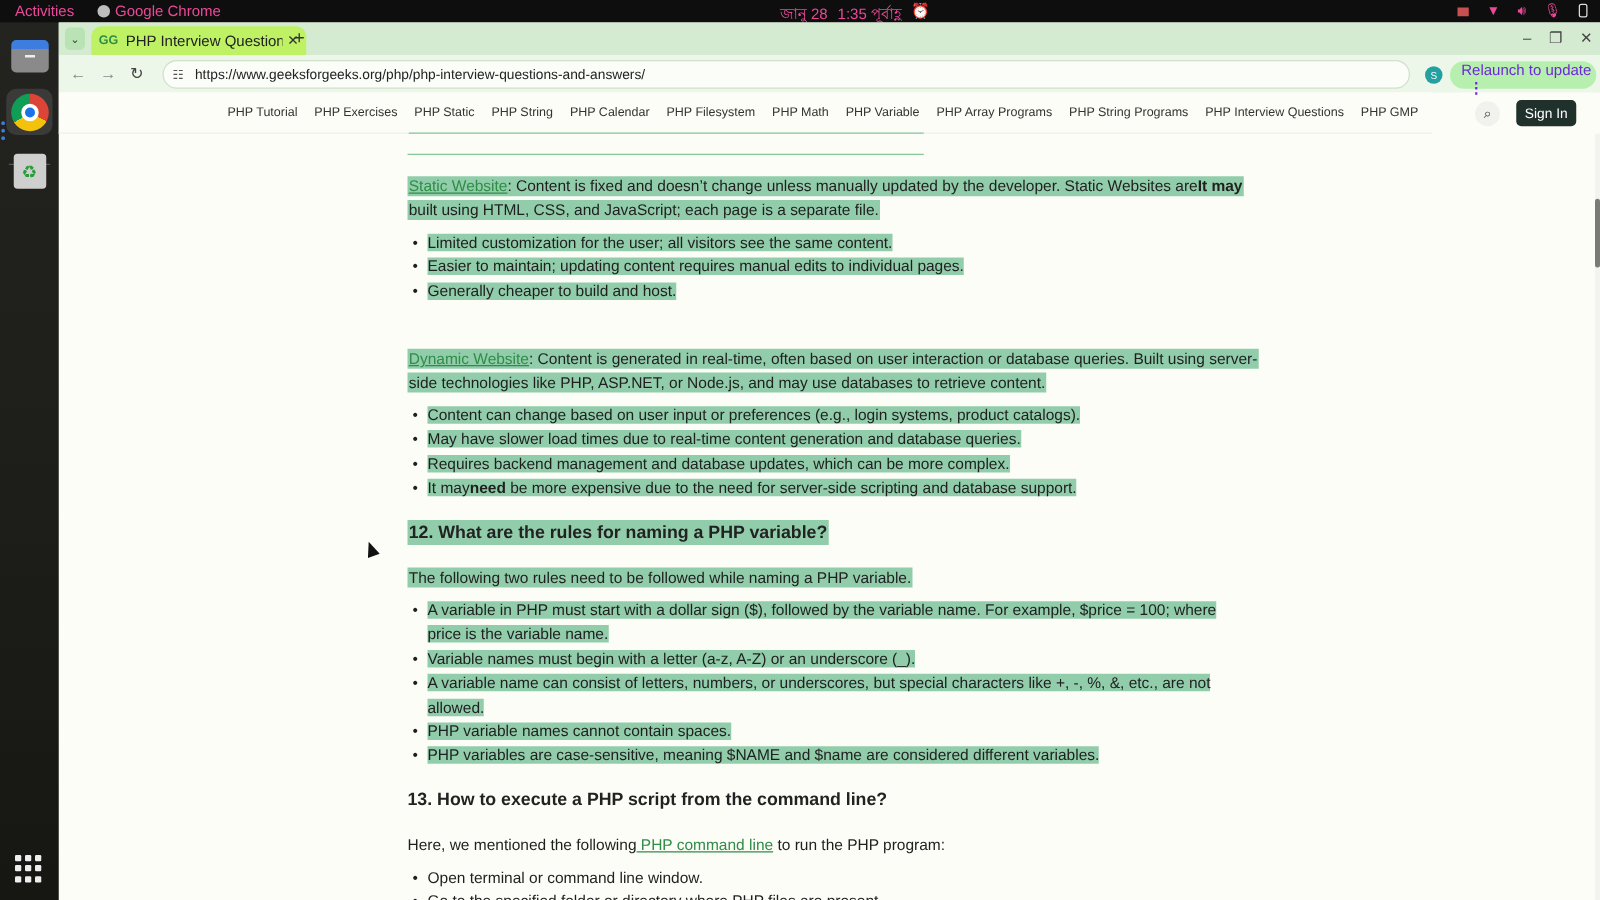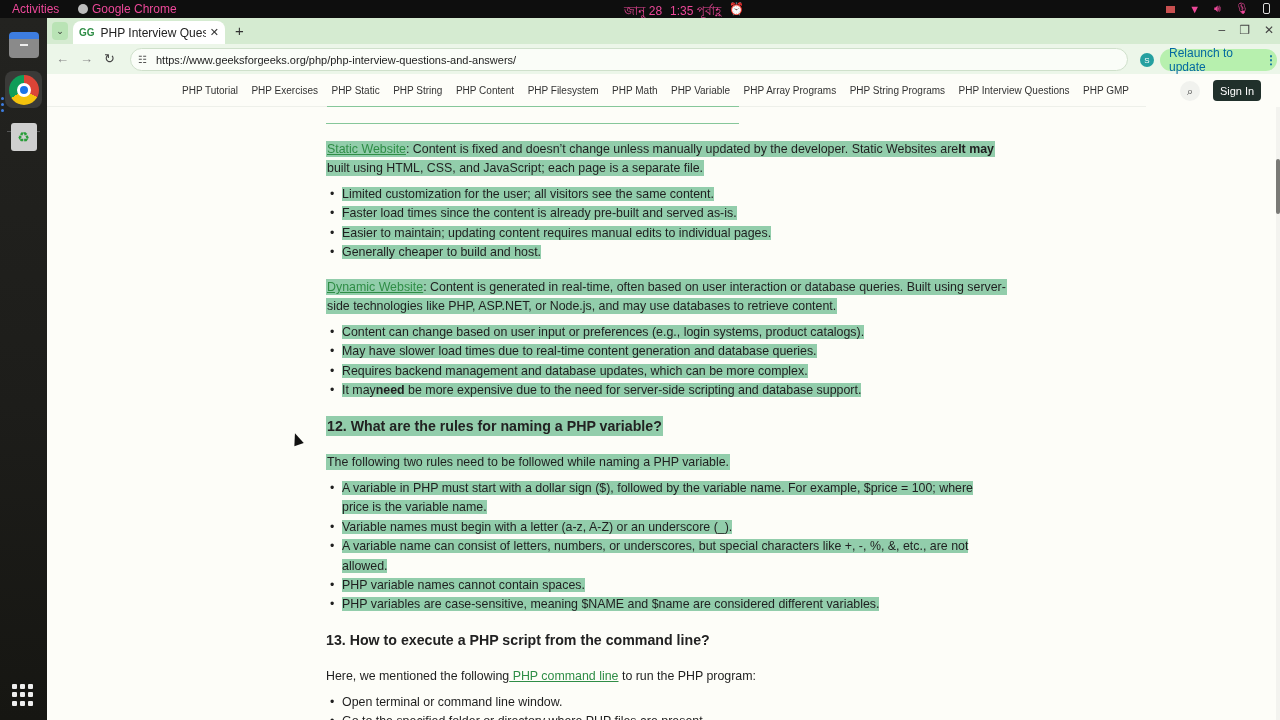--- a/index.html
+++ b/index.html
@@ -27,34 +27,34 @@
   .running-dots i { width: 3px; height: 3px; background: #3d7de0; border-radius: 50%; display: block; }
   .dock-sep { position: absolute; left: 7px; top: 113px; width: 33px; height: 1px; background: #555; }
   .trash { width: 26px; height: 28px; background: #cfcfcf; border-radius: 3px; display: flex; align-items: center; justify-content: center; color: #2a9d3a; font-size: 14px; }
   .apps-grid { position: absolute; left: 12px; top: 666px; width: 22px; height: 22px; display: grid; grid-template-columns: repeat(3, 5px); gap: 3px; }
   .apps-grid i { width: 5px; height: 5px; background: #eee; border-radius: 1px; display: block; }
 
   
   .browser { position: absolute; left: 47px; top: 18px; width: 1233px; height: 702px; background: #fdfdf8; }
   .tabstrip { position: absolute; left: 0; top: 0; width: 1233px; height: 26px; background: #d5ebd1; }
   .tab-list-btn { position: absolute; left: 5px; top: 4px; width: 16px; height: 18px; border-radius: 4px; background: #b9e3b5; font-size: 9px; display: flex; align-items: center; justify-content: center; color: #333; }
-  .tab { position: absolute; left: 26px; top: 3px; width: 152px; height: 23px; background: #ffffff; border-radius: 8px 8px 0 0; display: flex; align-items: center; padding: 0 6px; font-size: 12px; color: #222; }
+  .tab { position: absolute; left: 26px; top: 3px; width: 172px; height: 23px; background: #bef264; border-radius: 8px 8px 0 0; display: flex; align-items: center; padding: 0 6px; font-size: 12px; color: #222; }
   .tab .fav { color: #2f8d46; font-size: 10px; margin-right: 6px; font-weight: bold; }
   .tab .title { flex: 1; overflow: hidden; white-space: nowrap; }
   .tab .close { font-size: 11px; margin-left: 4px; color: #333; }
   .newtab { position: absolute; left: 188px; top: 4px; font-size: 15px; color: #333; }
   .winctl { position: absolute; right: 6px; top: 5px; display: flex; gap: 14px; font-size: 12px; color: #444; }
 
   .toolbar { position: absolute; left: 0; top: 26px; width: 1233px; height: 30px; background: #ecf6e9; }
   .navbtn { position: absolute; top: 7px; font-size: 13px; color: #888; }
   .navbtn.reload { color: #444; }
   .omnibox { position: absolute; left: 83px; top: 4px; width: 998px; height: 23px; background: #fafdf8; border: 1px solid #cfe0cb; border-radius: 12px; display: flex; align-items: center; padding-left: 7px; font-size: 11px; color: #222; }
   .omnibox .tune { font-size: 10px; color: #555; margin-right: 9px; }
   .profile { position: absolute; left: 1093px; top: 9px; width: 14px; height: 14px; border-radius: 50%; background: #25a0a0; color: #fff; font-size: 8px; display: flex; align-items: center; justify-content: center; }
-  .relaunch { position: absolute; left: 1113px; top: 5px; width: 117px; height: 22px; background: #b7f0ae; border-radius: 11px; font-size: 12px; color: #0369a1; display: flex; align-items: center; padding-left: 9px; }
+  .relaunch { position: absolute; left: 1113px; top: 5px; width: 117px; height: 22px; background: #b7f0ae; border-radius: 11px; font-size: 12px; color: #6d28d9; display: flex; padding-left: 9px; flex-direction: column; }
   .relaunch .kebab { margin-left: 6px; font-weight: bold; }
 
   
   .sitenav { position: absolute; left: 0; top: 56px; width: 1099px; height: 33px; background: #fdfdf8; border-bottom: 1px solid #eef0ea; }
   .sitenav .links { position: absolute; left: 135px; top: 11px; display: flex; gap: 0; font-size: 10px; color: #333; }
   .sitenav .links span { margin-right: 13.5px; white-space: nowrap; }
   .sitenav .underline { position: absolute; left: 280px; top: 32px; width: 412px; height: 1px; background: #86c79a; }
   .search-btn { position: absolute; left: 1133px; top: 7px; width: 20px; height: 20px; border-radius: 50%; background: #f1f2ee; font-size: 11px; color: #444; display: flex; align-items: center; justify-content: center; }
   .signin { position: absolute; left: 1166px; top: 6px; width: 48px; height: 21px; background: #20302b; color: #fff; font-size: 11px; border-radius: 4px; display: flex; align-items: center; justify-content: center; }
 
@@ -160,21 +160,21 @@
       <span class="kebab">⋮</span>
     </div>
   </div>
 
   <div class="sitenav">
     <div class="links">
       <span>PHP Tutorial</span>
       <span>PHP Exercises</span>
       <span>PHP Static</span>
       <span>PHP String</span>
-      <span>PHP Content</span>
+      <span>PHP Calendar</span>
       <span>PHP Filesystem</span>
       <span>PHP Math</span>
       <span>PHP Variable</span>
       <span>PHP Array Programs</span>
       <span>PHP String Programs</span>
       <span>PHP Interview Questions</span>
       <span>PHP GMP</span>
     </div>
     <div class="underline"></div>
     <div class="search-btn">⌕</div>
@@ -186,21 +186,20 @@
   </div>
 
   <div class="article">
     <div class="divider" style="top:16px"></div>
 
     <div class="para" style="top:33px">
       <span class="hl"><a class="lnk">Static Website</a><span>: Content is fixed and doesn’t change unless manually updated by the developer. Static Websites are</span><b>It may</b><span> built using HTML, CSS, and JavaScript; each page is a separate file.</span></span>
     </div>
     <ul class="blist" style="top:78px">
       <li><span class="hl">Limited customization for the user; all visitors see the same content.</span></li>
-      <li><span class="hl">Faster load times since the content is already pre-built and served as-is.</span></li>
       <li><span class="hl">Easier to maintain; updating content requires manual edits to individual pages.</span></li>
       <li><span class="hl">Generally cheaper to build and host.</span></li>
     </ul>
 
     <div class="para" style="top:171px">
       <span class="hl"><a class="lnk">Dynamic Website</a><span>: Content is generated in real-time, often based on user interaction or database queries. Built using server-side technologies like PHP, ASP.NET, or Node.js, and may use databases to retrieve content.</span></span>
     </div>
     <ul class="blist" style="top:216px">
       <li><span class="hl">Content can change based on user input or preferences (e.g., login systems, product catalogs).</span></li>
       <li><span class="hl">May have slower load times due to real-time content generation and database queries.</span></li>

